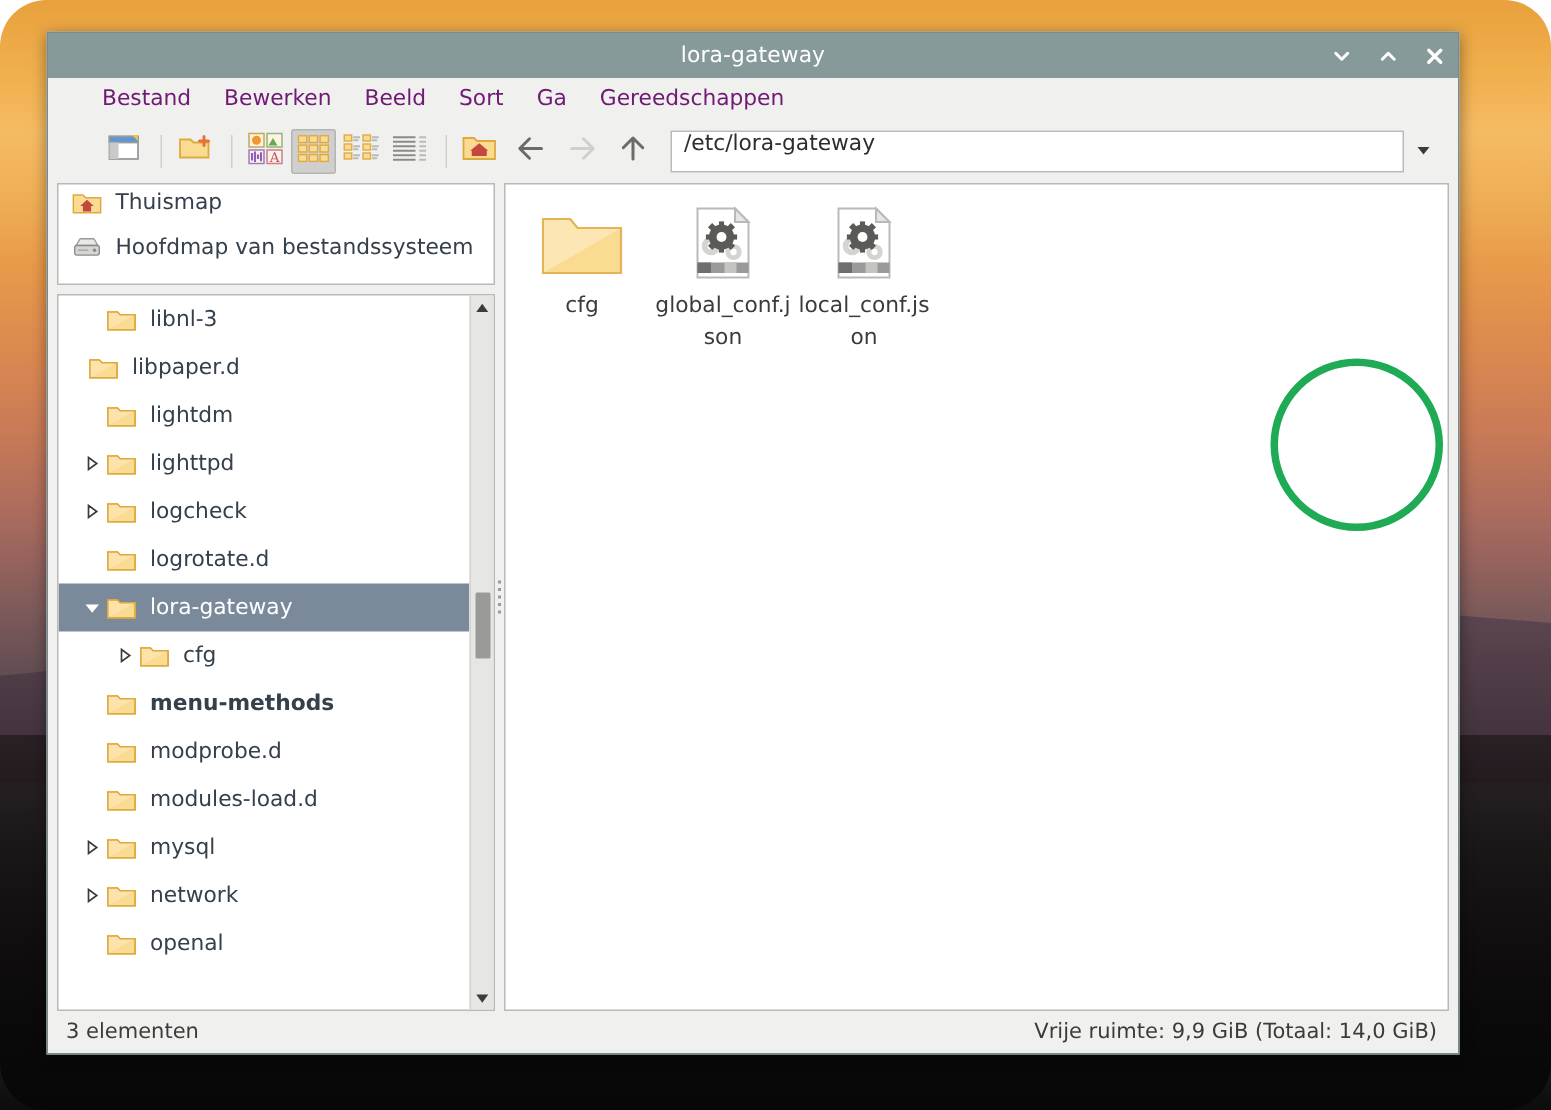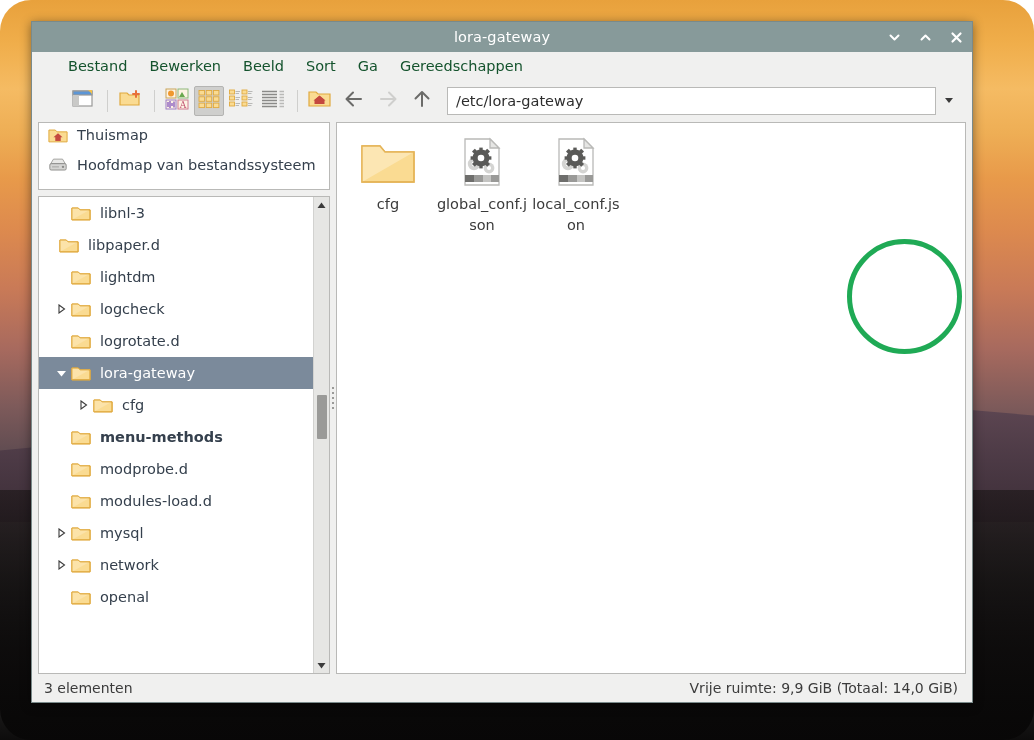--- a/index.html
+++ b/index.html
@@ -104,21 +104,21 @@
     height: 28px;
     background: #f0f0ef;
     display: flex;
     align-items: center;
     padding-left: 36px;
     gap: 22px;
     flex: none;
   }
   .menubar .mi {
     font-size: 14.5px;
-    color: #14532d;
+    color: #701a75;
     cursor: default;
     white-space: nowrap;
   }
 
   
   .toolbar {
     height: 42px;
     background: #f0f0ef;
     display: flex;
     align-items: center;
@@ -149,21 +149,21 @@
     cursor: pointer;
   }
   .navbtn.disabled { cursor: default; }
 
   .pathentry {
     flex: 1;
     height: 28px;
     background: #ffffff;
     border: 1px solid #b9b9b7;
     display: flex;
-    align-items: center;
+    align-items: flex-start;
     padding: 0 8px;
     font-size: 14.5px;
     color: #2d2d2d;
     margin-left: 8px;
   }
   .pathdrop {
     width: 26px; height: 28px;
     display: flex; align-items: center; justify-content: center;
     cursor: pointer;
   }
@@ -568,20 +568,35 @@
               <div class="trow" style="padding-left: 12px;">
                 <span class="texp"></span>
                 <span class="tico">
                   <svg width="20" height="17" viewBox="0 0 22 18">
                     <path d="M1 3 L8 3 L10 5 L21 5 L21 16 L1 16 Z" fill="#fadb92" stroke="#e0a93e" stroke-width="1.1"></path>
                     <path d="M21 5 L1 16 L1 3 L8 3 L10 5 Z" fill="#fbe4ad" opacity="0.85"></path>
                     <path d="M1 3 L8 3 L10 5 L21 5 L21 16 L1 16 Z" fill="none" stroke="#e0a93e" stroke-width="1.1"></path>
                   </svg>
                 </span>
                 <span class="tlbl">lightdm</span>
+              </div>
+              <div class="trow" style="padding-left: 12px;">
+                <span class="texp">
+                  <svg width="9" height="10" viewBox="0 0 9 10">
+                    <path d="M2 1 L7.5 5 L2 9 Z" fill="none" stroke="#3b3b3b" stroke-width="1.1"></path>
+                  </svg>
+                </span>
+                <span class="tico">
+                  <svg width="20" height="17" viewBox="0 0 22 18">
+                    <path d="M1 3 L8 3 L10 5 L21 5 L21 16 L1 16 Z" fill="#fadb92" stroke="#e0a93e" stroke-width="1.1"></path>
+                    <path d="M21 5 L1 16 L1 3 L8 3 L10 5 Z" fill="#fbe4ad" opacity="0.85"></path>
+                    <path d="M1 3 L8 3 L10 5 L21 5 L21 16 L1 16 Z" fill="none" stroke="#e0a93e" stroke-width="1.1"></path>
+                  </svg>
+                </span>
+                <span class="tlbl">lighttpd</span>
               </div>
               <div class="trow" style="padding-left: 12px;">
                 <span class="texp">
                   <svg width="9" height="10" viewBox="0 0 9 10">
                     <path d="M2 1 L7.5 5 L2 9 Z" fill="none" stroke="#3b3b3b" stroke-width="1.1"></path>
                   </svg>
                 </span>
                 <span class="tico">
                   <svg width="20" height="17" viewBox="0 0 22 18">
                     <path d="M1 3 L8 3 L10 5 L21 5 L21 16 L1 16 Z" fill="#fadb92" stroke="#e0a93e" stroke-width="1.1"></path>

